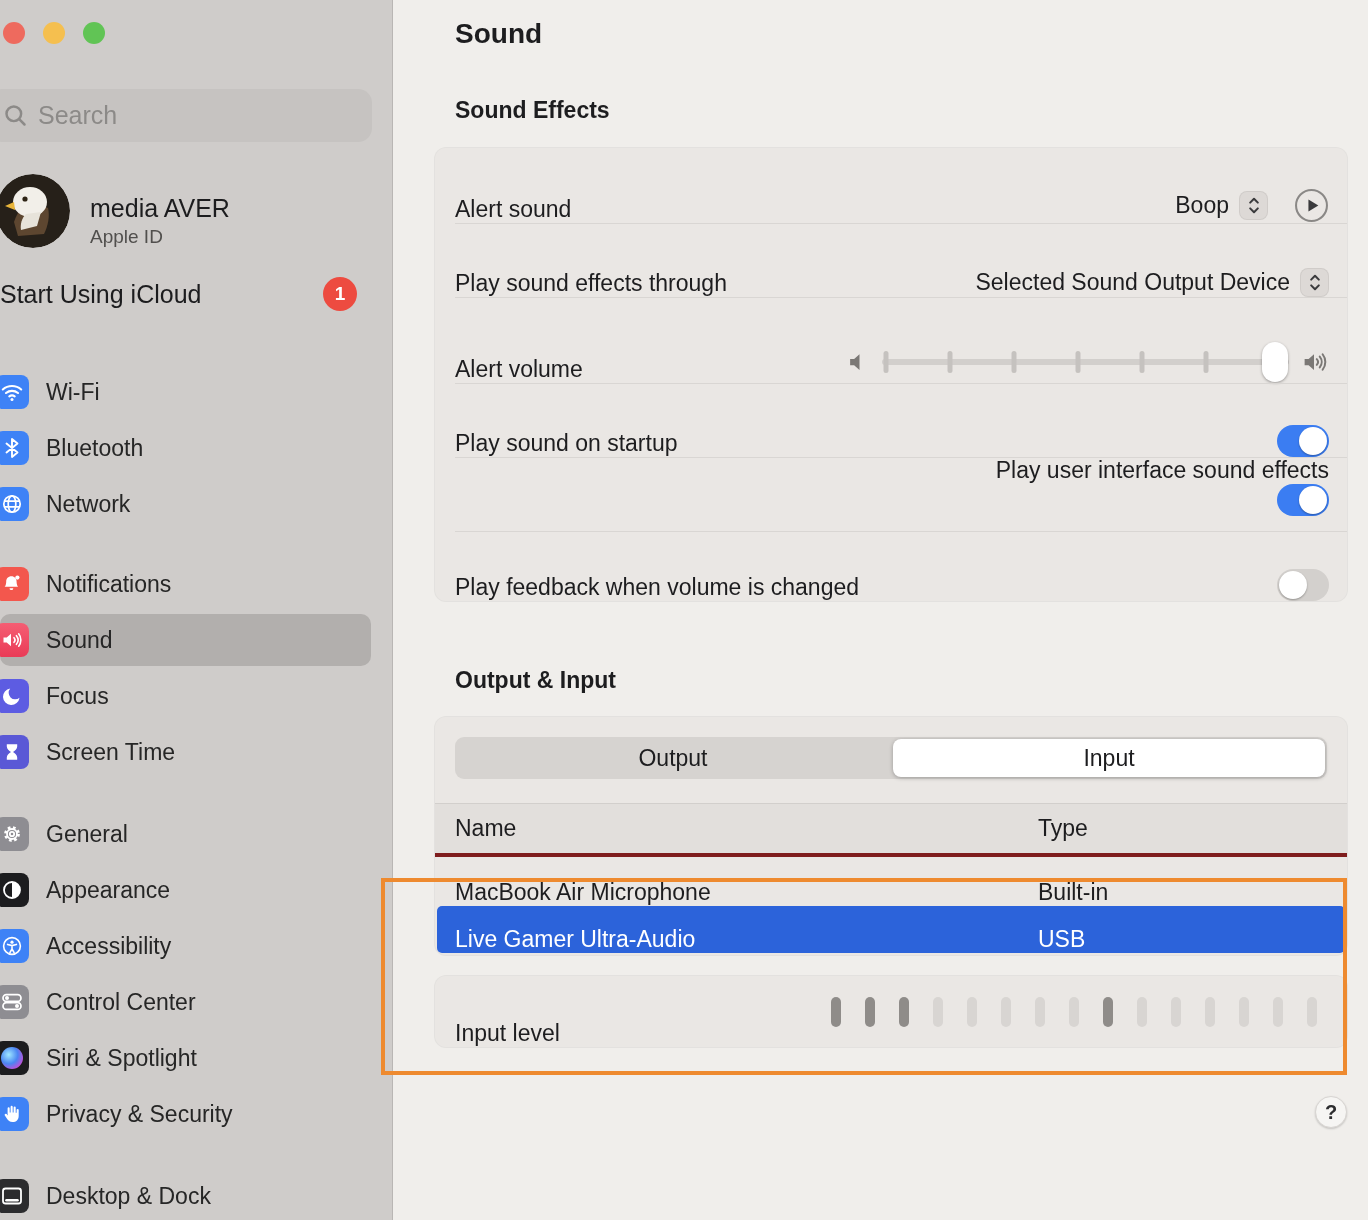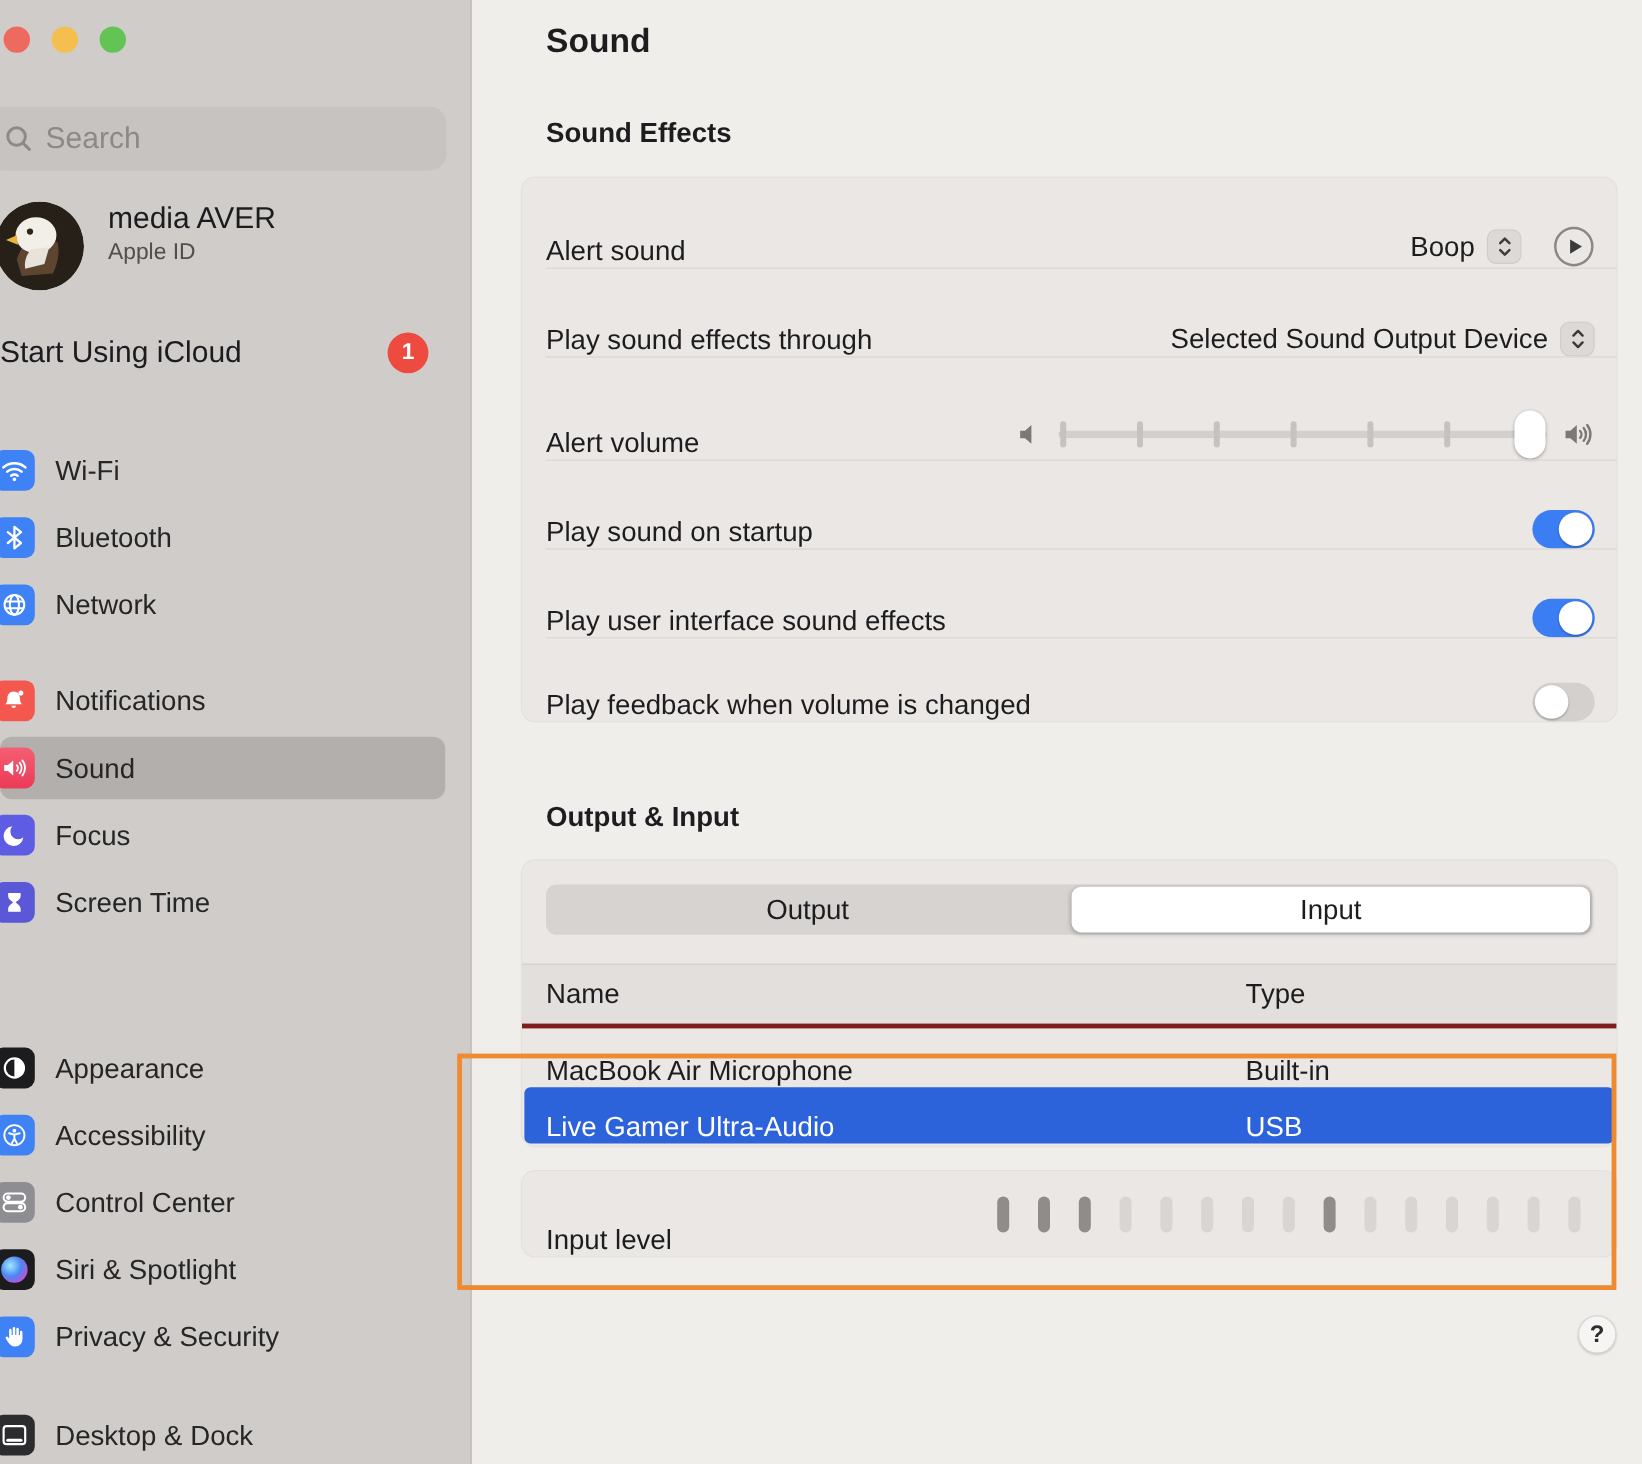--- a/index.html
+++ b/index.html
@@ -10,21 +10,21 @@
   
   .sidebar { position:absolute; left:0; top:0; width:393px; height:1220px; background:#cfccca; border-right:1px solid #b9b6b4; }
   .traffic { position:absolute; top:22px; left:3px; display:flex; gap:18px; }
   .traffic span { width:22px; height:22px; border-radius:50%; display:block; }
   .tl-close{ background:#ee6a5e; } .tl-min{ background:#f5bf4f; } .tl-zoom{ background:#61c455; }
 
   .search-field { position:absolute; top:89px; left:-12px; width:384px; height:53px; background:#c6c3c1; border-radius:14px; display:flex; align-items:center; padding-left:14px; }
   .search-field svg { width:27px; height:27px; }
   .search-placeholder { color:#8c8a88; font-size:25px; margin-left:9px; }
 
-  .profile { position:absolute; top:168px; left:0; width:380px; height:80px; display:flex; align-items:flex-start; }
+  .profile { position:absolute; top:168px; left:0; width:380px; height:80px; display:flex; align-items:flex-end; }
   .avatar { width:74px; height:74px; border-radius:50%; overflow:hidden; margin-left:-4px; flex:none; }
   .profile-text { margin-left:20px; }
   .profile-name { font-size:25px; color:#1c1c1e; }
   .profile-sub { font-size:19px; color:#514f4d; margin-top:3px; }
 
   .icloud-row { position:absolute; top:272px; left:0; width:371px; height:44px; display:flex; align-items:center; }
   .icloud-label { font-size:25px; color:#1c1c1e; }
   .badge { position:absolute; right:14px; width:34px; height:34px; border-radius:50%; background:#ed4b40; color:#fff; font-size:19px; font-weight:700; display:flex; align-items:center; justify-content:center; }
 
   .nav-row { position:absolute; left:0; width:371px; height:52px; display:flex; align-items:center; border-radius:10px; }
@@ -188,20 +188,30 @@
     </div>
     <div class="nav-row" style="top:726px">
       <span class="app-icon" style="background:#5a58d6">
           <svg viewBox="0 0 24 24">
             <path fill="#fff" d="M6.8 4.2h10.4v2.3c0 2.7-2.4 4.2-4.2 5.5 1.8 1.3 4.2 2.8 4.2 5.5v2.3H6.8v-2.3c0-2.7 2.4-4.2 4.2-5.5-1.8-1.3-4.2-2.8-4.2-5.5V4.2z"></path>
           </svg>
         </span>
       <span class="nav-label">Screen Time</span>
     </div>
 
+    <div class="nav-row" style="top:808px">
+      <span class="app-icon" style="background:#8e8d92">
+          <svg viewBox="0 0 24 24" fill="none" stroke="#fff">
+            <circle cx="12" cy="12" r="6.2" stroke-width="3.4" stroke-dasharray="2.5 2.4"></circle>
+            <circle cx="12" cy="12" r="5" stroke-width="1.8"></circle>
+            <circle cx="12" cy="12" r="2.2" stroke-width="1.8"></circle>
+          </svg>
+        </span>
+      <span class="nav-label">General</span>
+    </div>
     <div class="nav-row" style="top:864px">
       <span class="app-icon" style="background:#1c1c1e">
           <svg viewBox="0 0 24 24">
             <circle cx="12" cy="12" r="8" fill="none" stroke="#fff" stroke-width="1.8"></circle>
             <path d="M12 4a8 8 0 0 1 0 16z" fill="#fff"></path>
           </svg>
         </span>
       <span class="nav-label">Appearance</span>
     </div>
     <div class="nav-row" style="top:920px">
@@ -322,21 +332,21 @@
       <div class="card-row" style="top:235px; height:74px;">
         <span class="row-label">Play sound on startup</span>
         <span class="row-right">
             <button class="toggle on">
               <span class="knob"></span>
             </button>
           </span>
       </div>
       <div class="divider" style="top:309px"></div>
 
-      <div class="card-row" style="top:309px; height:74px;">
+      <div class="card-row" style="top:309px; height:74px;flex-direction:column;">
         <span class="row-label">Play user interface sound effects</span>
         <span class="row-right">
             <button class="toggle on">
               <span class="knob"></span>
             </button>
           </span>
       </div>
       <div class="divider" style="top:383px"></div>
 
       <div class="card-row" style="top:383px; height:70px;">

